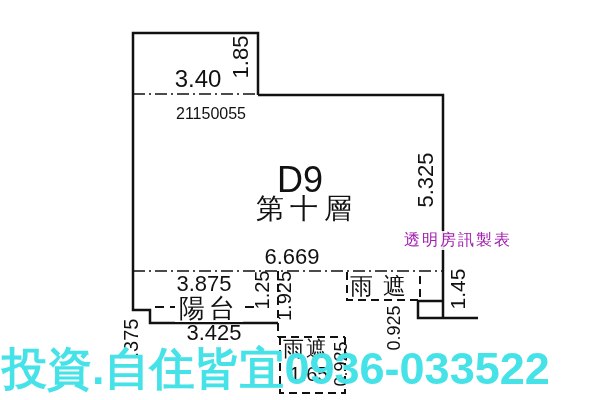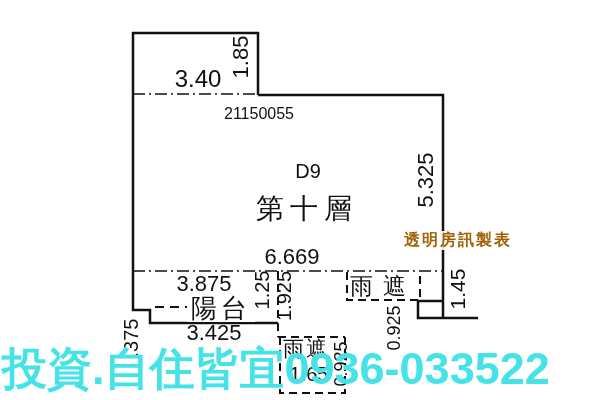--- a/index.html
+++ b/index.html
@@ -5,29 +5,29 @@
   html,body{margin:0;padding:0;background:#fff;}
   #stage{
     position:relative;width:601px;height:400px;background:#ffffff;overflow:hidden;
     font-family:"Liberation Sans","DejaVu Sans",sans-serif;color:#111;
   }
   #plan-lines{position:absolute;left:0;top:0;z-index:1;}
   .lbl{
     position:absolute;z-index:2;text-align:center;white-space:nowrap;
     color:#111;line-height:1.05;
   }
-  .left{text-align:left;margin-left:48px;}
+  .left{text-align:left;}
   .rot{
     display:flex;align-items:center;justify-content:center;
     transform:rotate(-90deg);transform-origin:center center;
   }
-  .whitebg{background:#ffffff;margin-left:12px;}
+  .whitebg{background:#ffffff;}
   .credit{
-    color:#a16207;background:rgba(255,255,255,0.88);
-    padding:1px 3px;letter-spacing:2px;font-weight:bold;
+    color:#a21caf;background:rgba(255,255,255,0.88);
+    padding:1px 3px;letter-spacing:2px;
   }
   .watermark{
     position:absolute;z-index:10;left:2px;top:339px;width:599px;
     font-size:45px;font-weight:bold;letter-spacing:0px;
     color:#45E2E8;white-space:nowrap;text-align:left;
   }
 </style>
 </head>
 <body>
 
@@ -44,21 +44,21 @@
     <path d="M133,271 H443" fill="none" stroke="#111" stroke-width="1.6" stroke-dasharray="12 4 2 4"></path>
 
     <path d="M278,271 V337" fill="none" stroke="#111" stroke-width="2" stroke-dasharray="8 5"></path>
     <path d="M278,337 H345" fill="none" stroke="#111" stroke-width="2" stroke-dasharray="8 5"></path>
     <path d="M280,337 V393 H345 V337" fill="none" stroke="#111" stroke-width="2" stroke-dasharray="8 5"></path>
     <path d="M347,272 V300 H420 V272" fill="none" stroke="#111" stroke-width="2" stroke-dasharray="8 5"></path>
     <path d="M155,307 H260" fill="none" stroke="#111" stroke-width="1.8" stroke-dasharray="9 6"></path>
   </svg>
 
   <div class="lbl left" style="left:176px;top:106px;font-size:16px">21150055</div>
-  <div class="lbl" style="left:268px;top:161px;width:80px;font-size:20px">D9</div>
+  <div class="lbl" style="left:260px;top:161px;width:80px;font-size:36px">D9</div>
   <div class="lbl" style="left:242px;top:194px;width:130px;font-size:28px;letter-spacing:6px">第十層</div>
 
   <div class="lbl" style="left:163px;top:66px;width:70px;font-size:24px">3.40</div>
   <div class="lbl rot" style="left:216px;top:45px;width:50px;height:24px;font-size:22px">1.85</div>
 
   <div class="lbl rot" style="left:393px;top:168px;width:66px;height:24px;font-size:22px">5.325</div>
   <div class="lbl" style="left:257px;top:245px;width:70px;font-size:22px">6.669</div>
 
   <div class="lbl" style="left:169px;top:272px;width:70px;font-size:22px">3.875</div>
   <div class="lbl whitebg" style="left:175px;top:295px;width:68px;font-size:26px;letter-spacing:4px">陽台</div>

